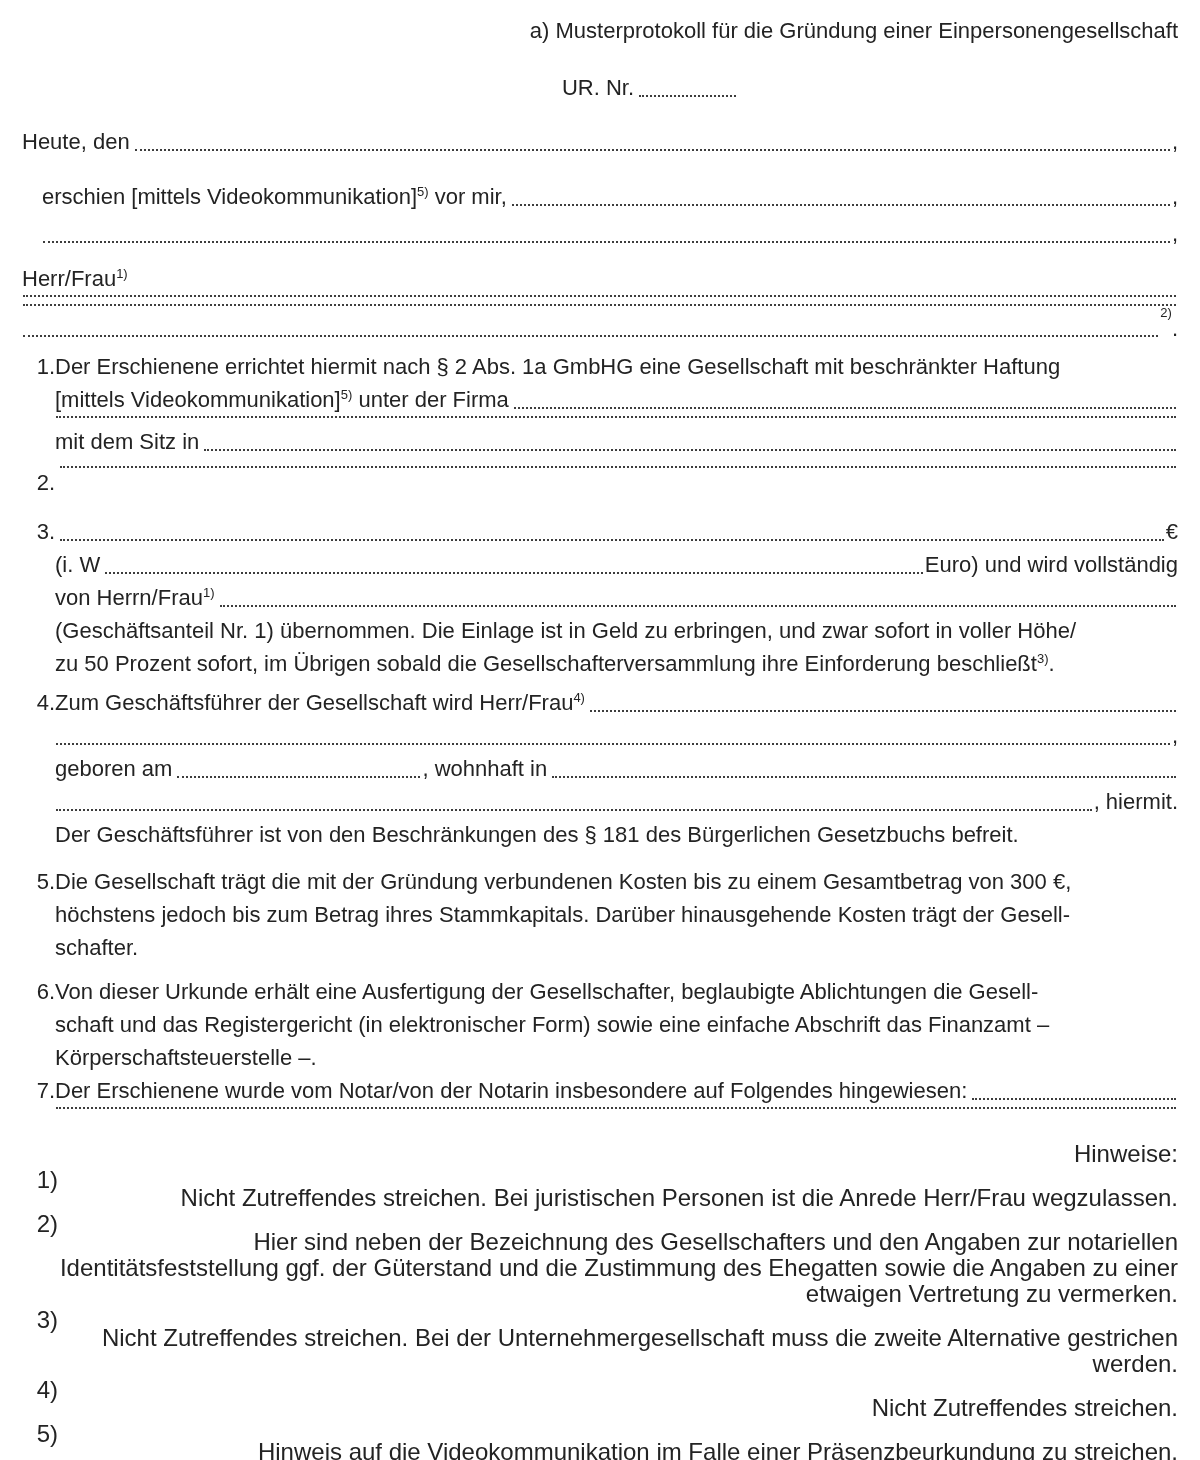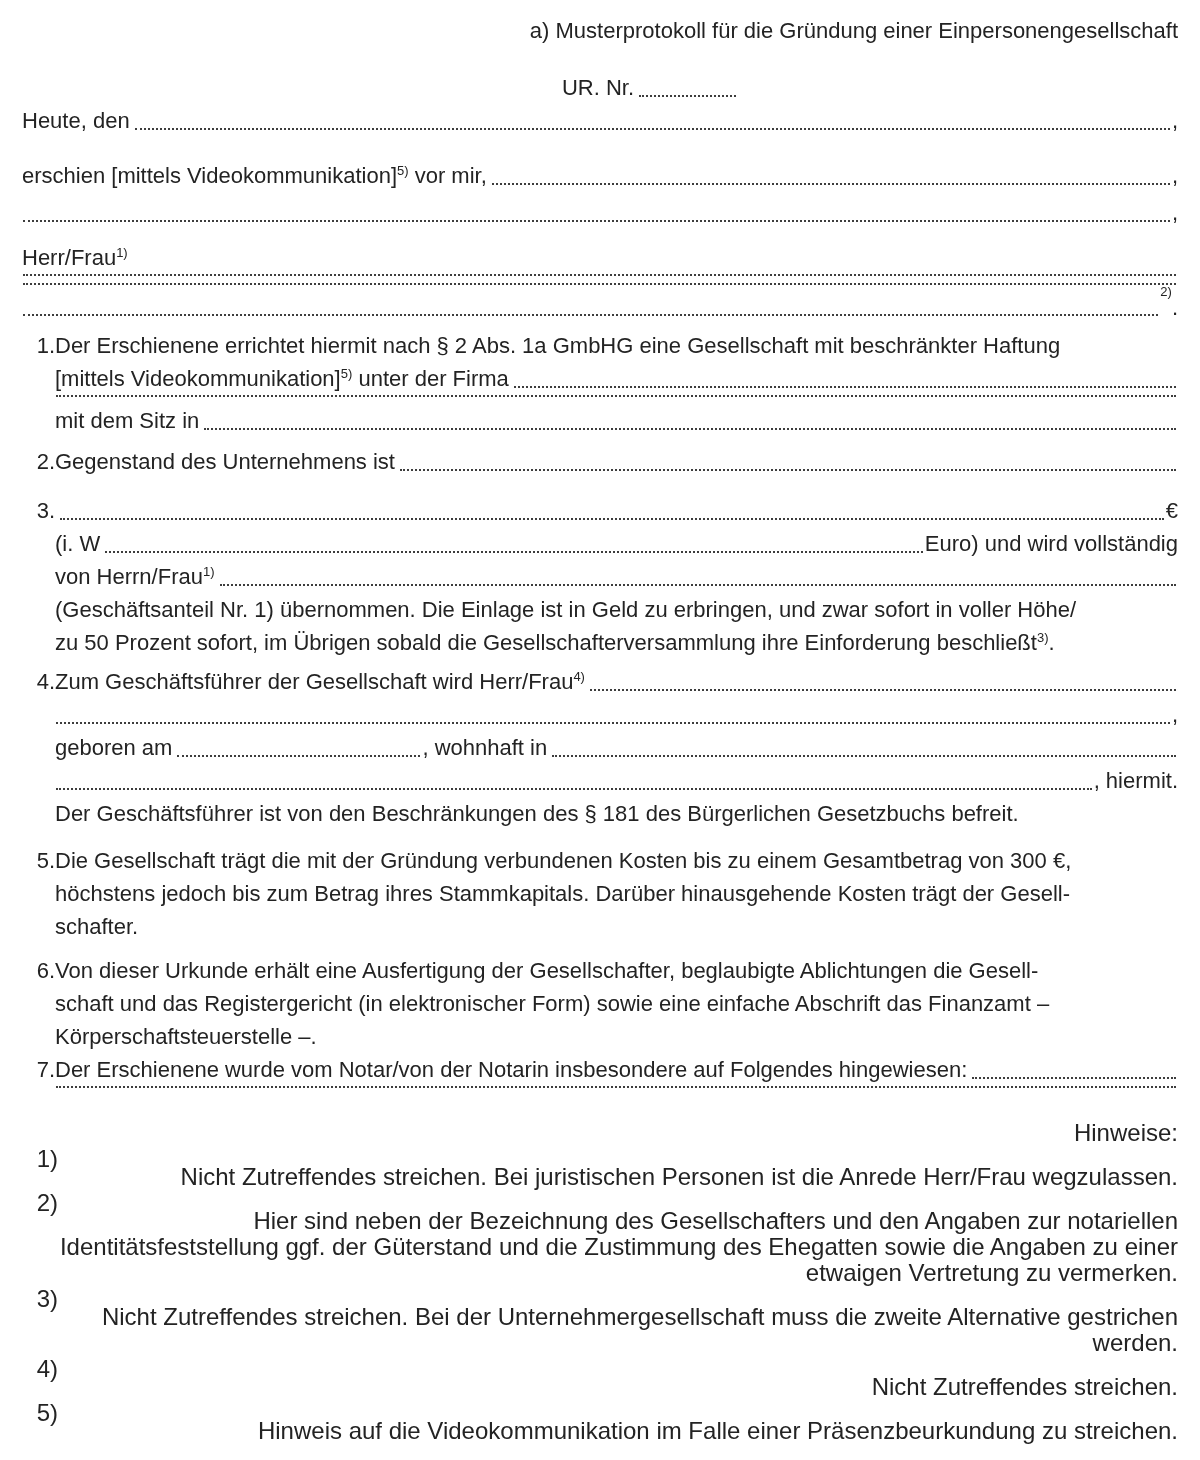--- a/index.html
+++ b/index.html
@@ -24,22 +24,22 @@
   }
   .dots.nolead { margin-left: 1px; }
   .dots.fixed { flex: 0 0 243px; }
   .dots.urw { flex: 0 0 97px; }
 
   sup { font-size: 13px; line-height: 0; vertical-align: super; }
 
   .title-row { line-height: 33px; }
   .ur-row { display: flex; justify-content: center; margin-top: 24px; transform: translateX(50px); line-height: 33px; }
 
-  .heute-row { }
-  .erschien-block { margin-top: 22px; }
+  .heute-row { margin-top: 21px; }
+  .erschien-block { margin-top: 22px; margin-left: 20px; }
   .notar-blank { margin-top: 4px; }
   .herr-block { margin-top: 12px; }
   .blankrow { line-height: 31px; }
   .blankrow .dots { margin-bottom: 7px; }
 
   .items { margin-top: 6px; }
   .item { display: flex; }
   .inum { flex: 0 0 33px; line-height: 33px; }
   .ibody { flex: 1 1 auto; min-width: 0; }
   .mb8 { margin-bottom: 8px; }
@@ -121,21 +121,20 @@
           <span>mit dem Sitz in</span>
           <span class="dots"></span>
         </div>
       </div>
     </div>
 
     <div class="item mb16">
       <div class="inum">2.</div>
       <div class="ibody">
         <div class="row">
-          <span>Gegenstand des Unternehmens ist</span>
           <span class="dots"></span>
         </div>
       </div>
     </div>
 
     <div class="item mb6">
       <div class="inum">3.</div>
       <div class="ibody">
         <div class="row">
           <span class="dots"></span>

